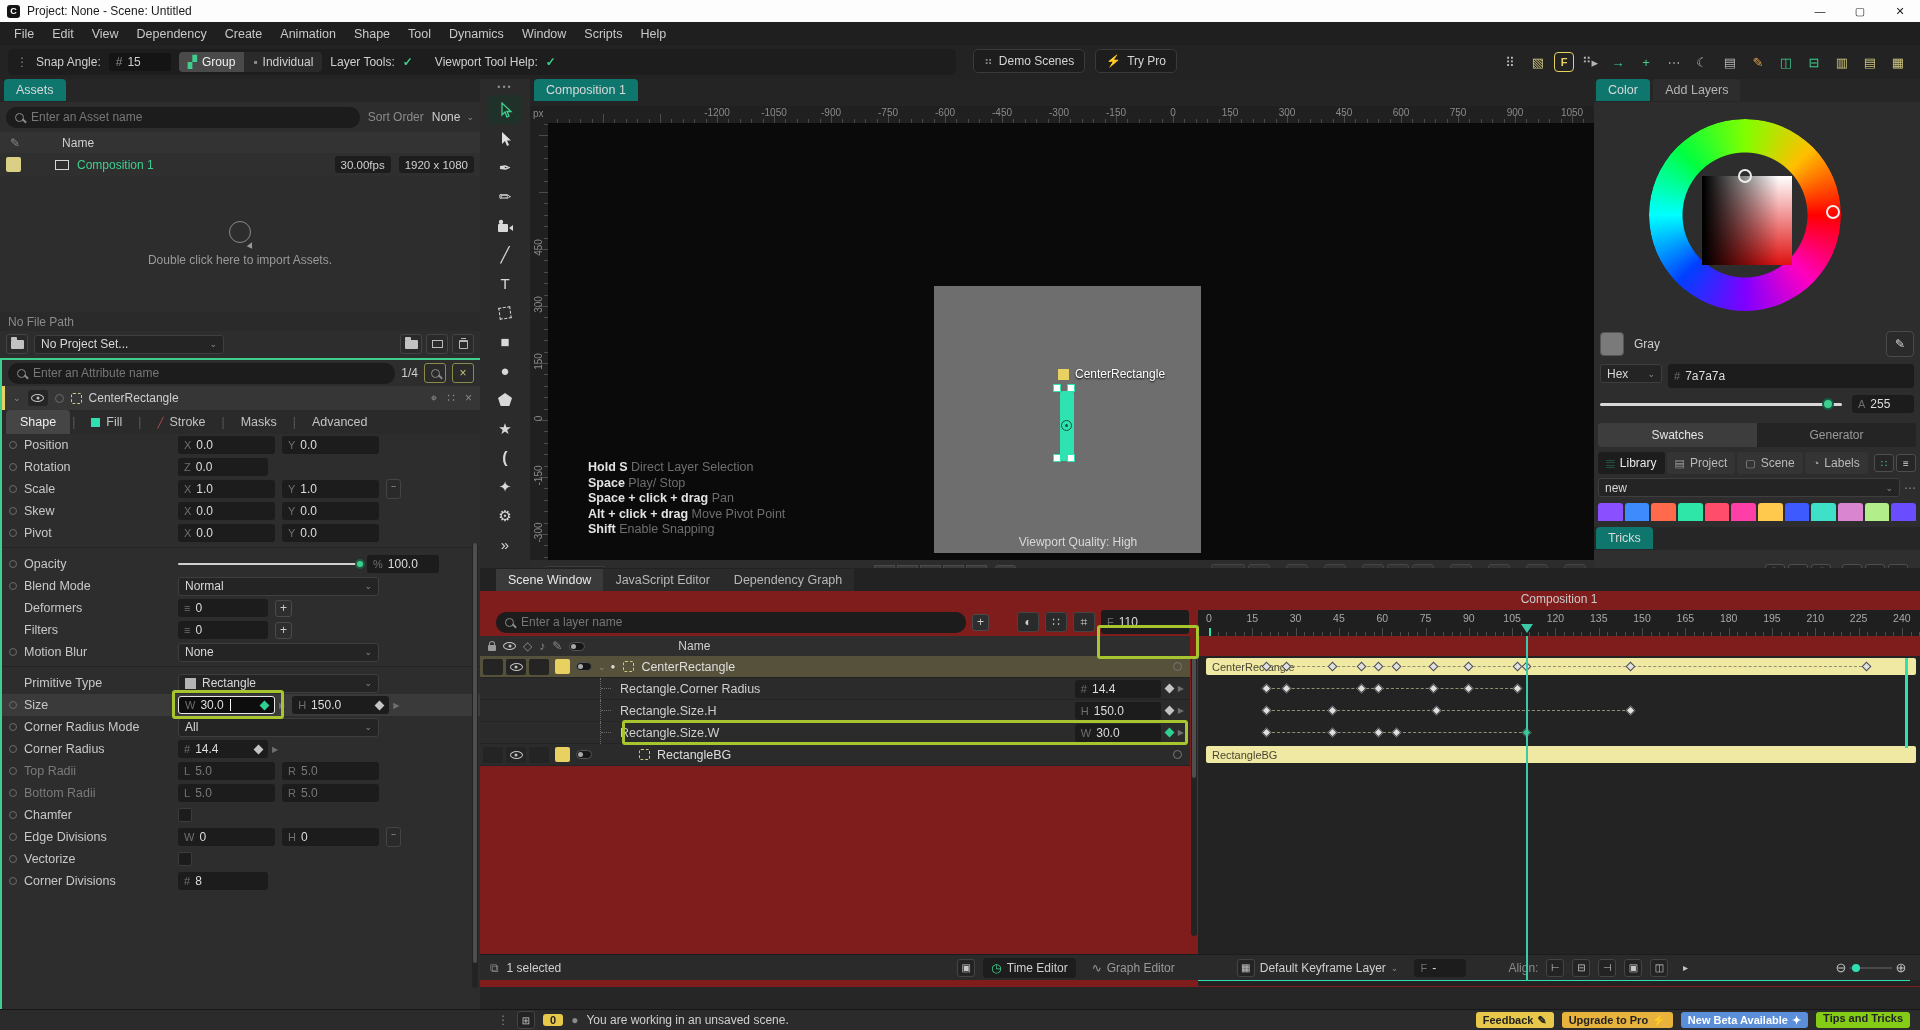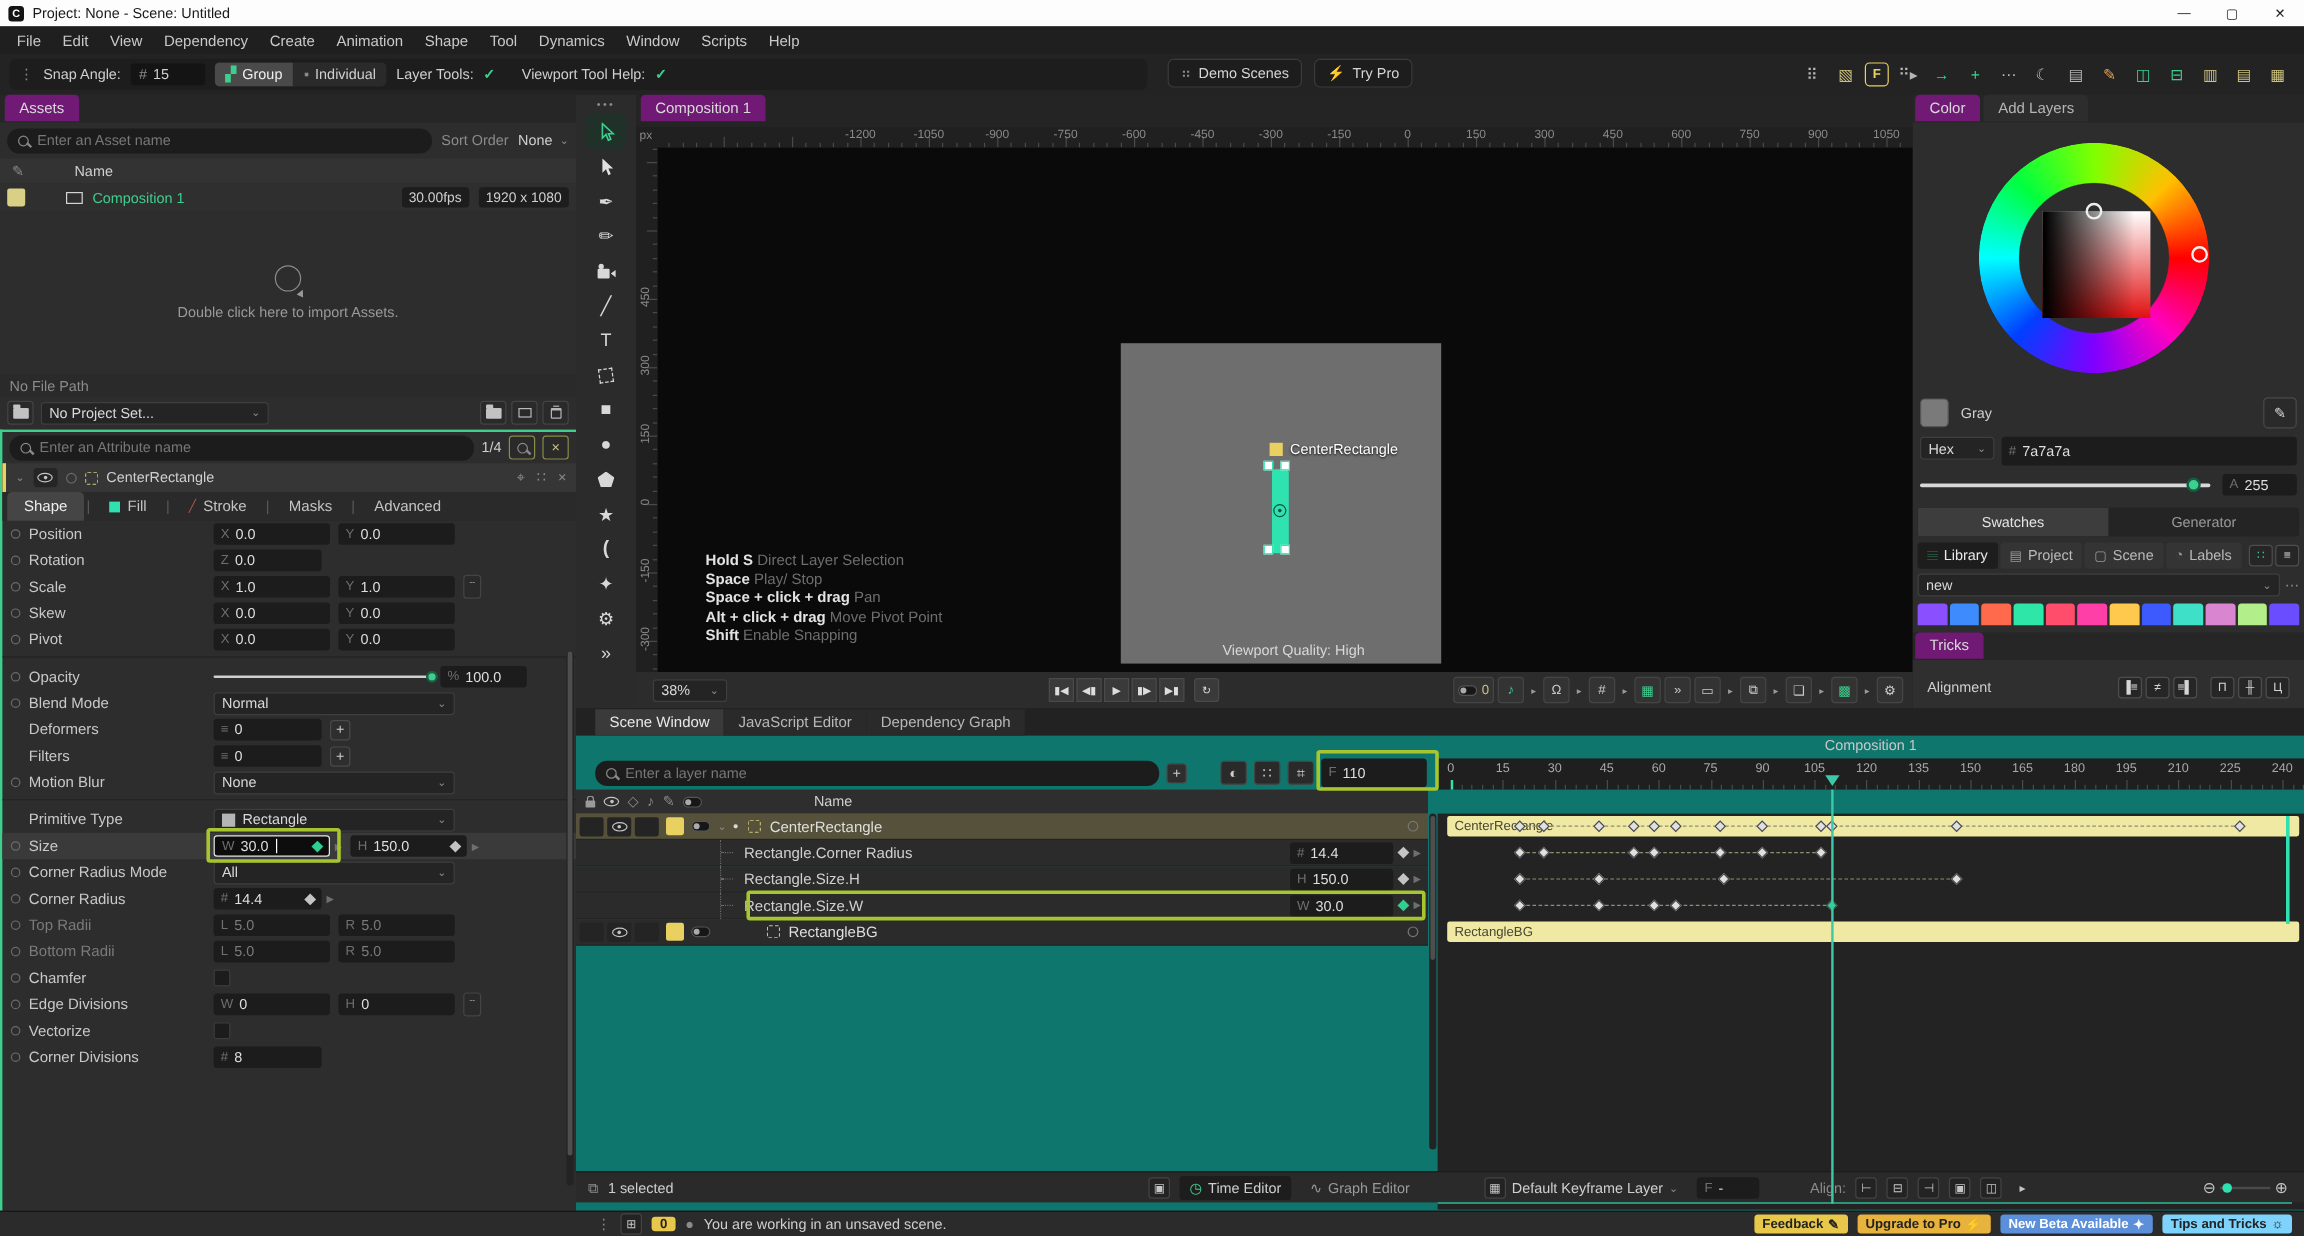--- a/index.html
+++ b/index.html
@@ -37,21 +37,21 @@
   
   .fld { background:#1c1c1c; border-radius:3px; height:18px; display:flex; align-items:center; padding:0 6px; gap:5px; }
   .fld .p { color:#6f6f6f; font-size:11px; }
   .fld .v { color:#dedede; font-size:12px; white-space:nowrap; }
   .ddown { background:#242424; border:1px solid #3e3e3e; border-radius:3px; height:19px; display:flex; align-items:center; padding:0 6px; gap:6px; color:#d8d8d8; }
   .ddown .chev { margin-left:auto; color:#8a8a8a; font-size:9px; }
   .kf { width:7px; height:7px; transform:rotate(45deg); background:#c4c4c4; display:inline-block; }
   .kf.green { background:#2ecf8f; }
   .arr { color:#6f6f6f; font-size:8px; }
   .anno { position:absolute; border:3px solid #a6c52f; border-radius:3px; pointer-events:none; z-index:40; }
-  .pill-tab { background:#701a75; border-radius:4px 4px 0 0; padding:4px 12px; color:#d8d8d8; font-size:12.5px; display:inline-block; }
+  .pill-tab { background:#0f766e; border-radius:4px 4px 0 0; padding:4px 12px; color:#d8d8d8; font-size:12.5px; display:inline-block; }
   .scroll-v { position:absolute; width:6px; background:#232323; border-radius:3px; }
   .scroll-v .thumb { position:absolute; left:1px; width:4px; background:#4e4e4e; border-radius:2px; }
 
   
   .i-mag { width:9px; height:9px; border:1.5px solid #8a8a8a; border-radius:50%; position:relative; flex:none; }
   .i-mag::after { content:''; position:absolute; width:5px; height:1.5px; background:#8a8a8a; transform:rotate(45deg); right:-4px; bottom:-1px; }
   .i-eye { width:13px; height:8px; border:1.5px solid #c4c4c4; border-radius:50%; position:relative; flex:none; }
   .i-eye::after { content:''; position:absolute; left:50%; top:50%; width:3px; height:3px; background:#c4c4c4; border-radius:50%; transform:translate(-50%,-50%); }
   .i-folder { width:13px; height:9px; background:#c2c2c2; border-radius:1px; position:relative; flex:none; }
   .i-folder::before { content:''; position:absolute; top:-3px; left:0; width:6px; height:3px; background:#c2c2c2; border-radius:1px 1px 0 0; }
@@ -162,21 +162,21 @@
   #coll-row { position:absolute; left:4px; top:399px; width:318px; display:flex; gap:4px; align-items:center; }
   #swatch-strip { position:absolute; left:4px; top:424px; width:318px; display:flex; gap:2px; }
   .mini-swatch { flex:1; height:18px; border-radius:3px 3px 0 0; }
   #align-tabrow { position:absolute; left:0px; top:448px; width:326px; height:23px; background:#262626; }
   #align-body { position:absolute; left:0; top:471px; width:326px; height:90px; background:#2f2f2f; }
   .al-row { position:absolute; left:12px; display:flex; align-items:center; width:302px; }
   .al-icons { margin-left:auto; display:flex; gap:3px; }
   .al-ic { width:20px; height:18px; background:#262626; border:1px solid #4e4e4e; border-radius:3px; display:flex; align-items:center; justify-content:center; font-size:10px; color:#d5d5d5; }
 
   
-  #timeline { left:480px; top:590px; width:1440px; height:419px; background:#0f766e; }
+  #timeline { left:480px; top:568px; width:1440px; height:419px; background:#7f1d1d; }
   #tl-tabrow { left:0; top:0; width:1440px; height:23px; background:#222; display:flex; align-items:flex-end; padding-left:16px; }
   .tl-tab { padding:4px 12px; color:#b8b8b8; font-size:12.5px; background:#2a2a2a; }
   .tl-tab.on { background:#3a3a3a; color:#e8e8e8; }
   #tl-comp-label { left:718px; top:24px; width:722px; text-align:center; color:#c9c9c9; font-size:12px; height:16px; }
   #tl-ctrl { left:16px; top:42px; width:700px; height:24px; display:flex; align-items:center; gap:6px; }
   #tl-colhead { left:0; top:68px; width:710px; height:20px; background:#2e2e2e; display:flex; align-items:center; gap:7px; padding:0 8px; }
   #tl-rows { left:0; top:88px; width:710px; }
   .tl-row { position:relative; height:22px; background:#2b2b2b; display:flex; align-items:center; border-bottom:1px solid #242424; }
   .tl-row.sel { background:#55513a; }
   .cellbox { width:20px; height:16px; background:#242424; border-radius:2px; margin-left:3px; display:flex; align-items:center; justify-content:center; }
@@ -1317,21 +1317,21 @@
           <span>✎</span>
         </span>
         <span class="sb-btn" style="background: rgb(232, 179, 60); color: rgb(34, 34, 34);">
           <span>Upgrade to Pro</span>
           <span>⚡</span>
         </span>
         <span class="sb-btn" style="background: rgb(91, 143, 217); color: rgb(255, 255, 255);">
           <span>New Beta Available</span>
           <span>✦</span>
         </span>
-        <span class="sb-btn" style="background: #7dd3fc; color: rgb(34, 34, 34);">
+        <span class="sb-btn" style="background: #84cc16; color: rgb(34, 34, 34); flex-direction: column;">
           <span>Tips and Tricks</span>
           <span>☼</span>
         </span>
       </span>
   </div>
 
 <div class="anno" style="left: 1097px; top: 625px; width: 102px; height: 34px;"></div>
   </div>
 
 </body></html>

